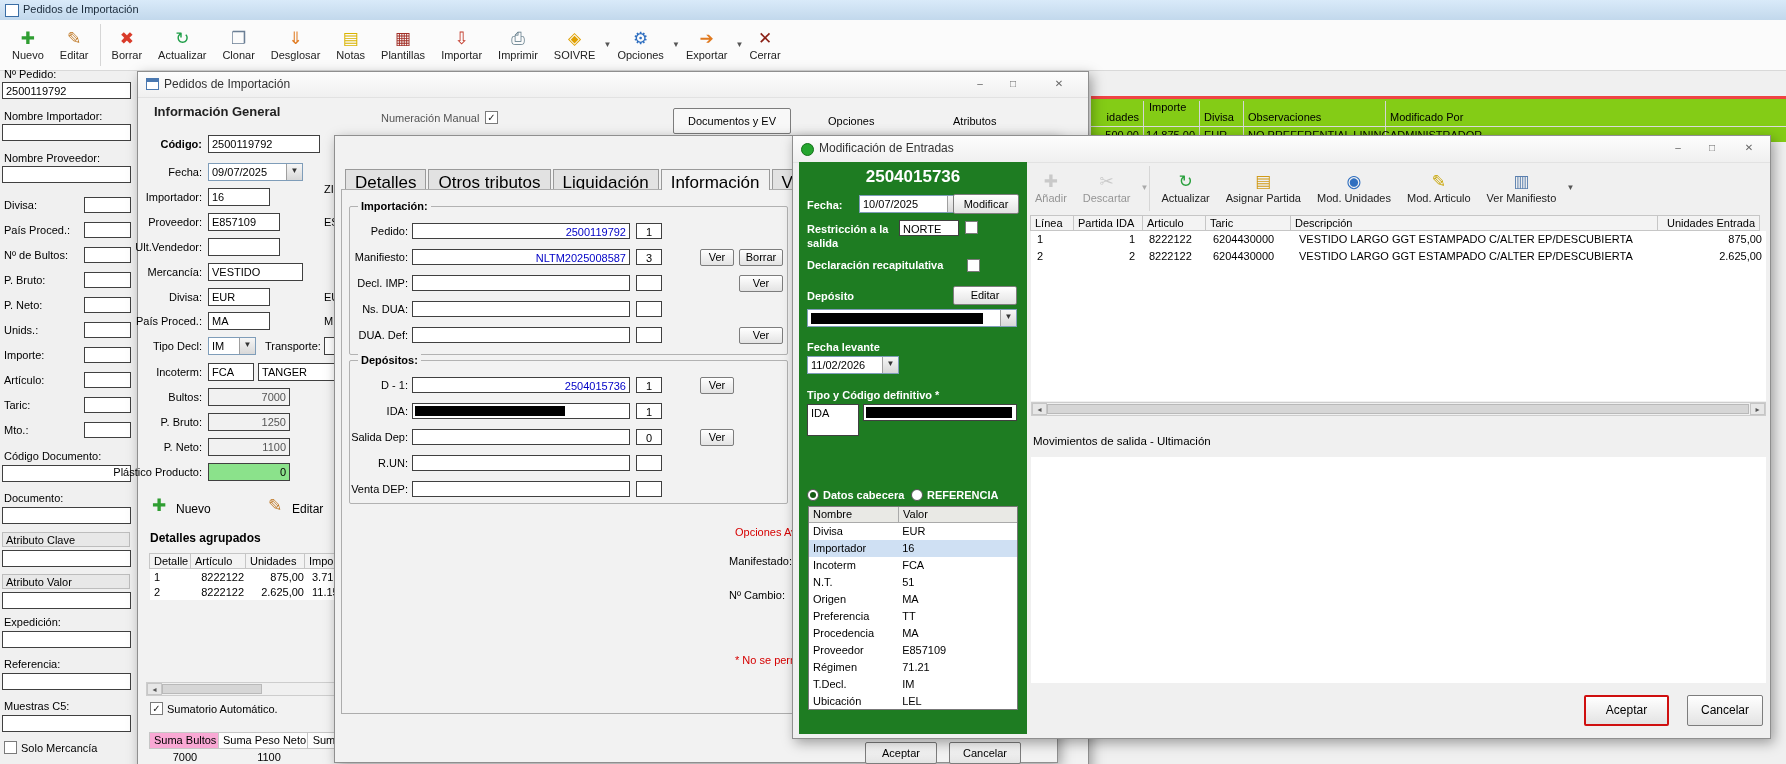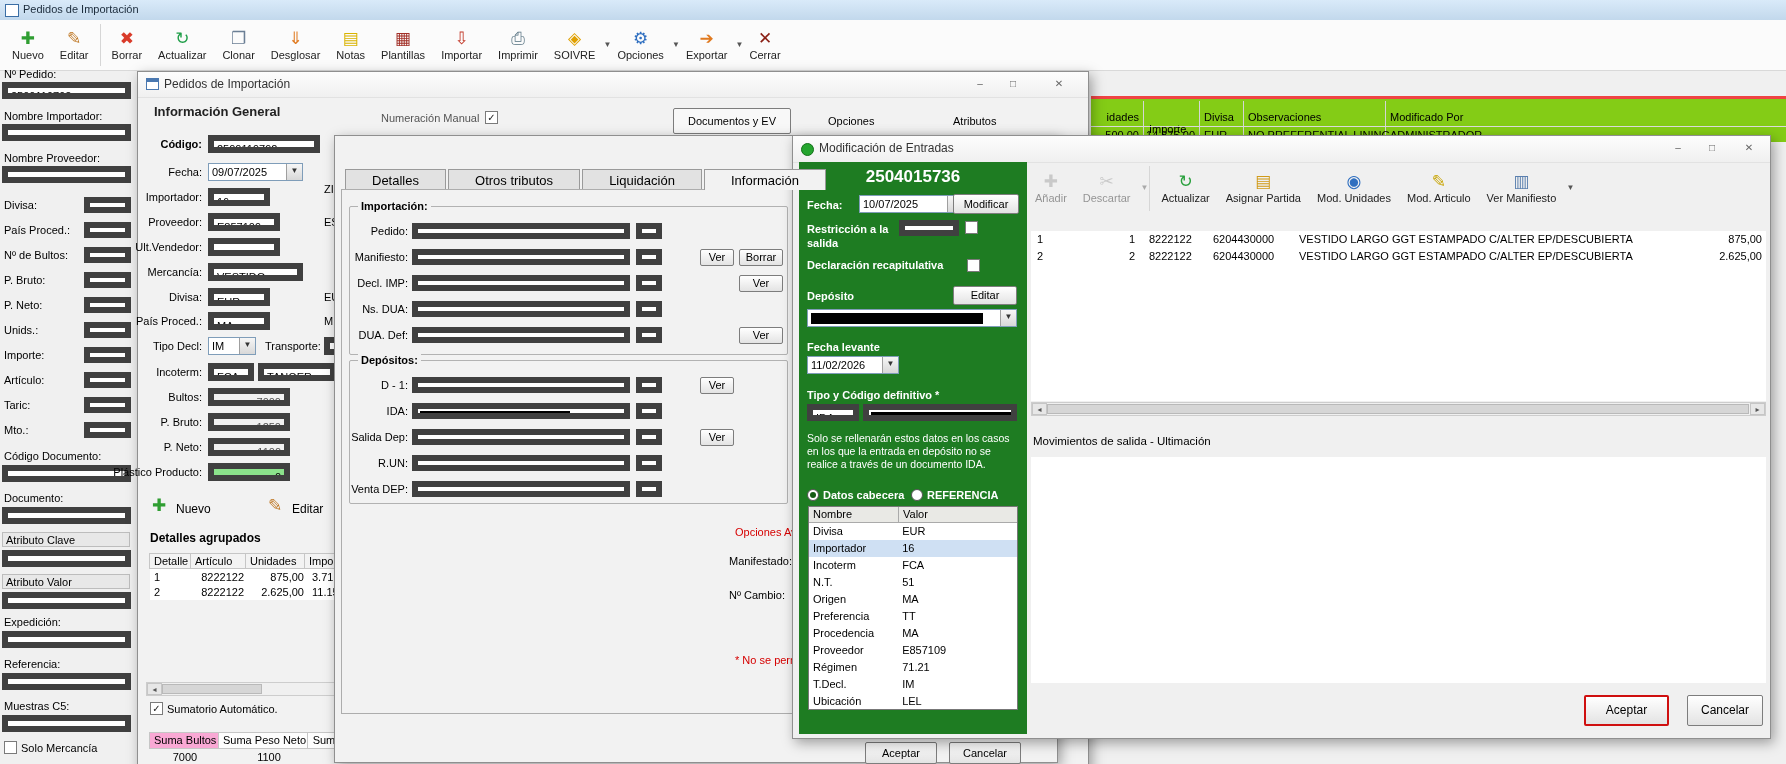--- a/index.html
+++ b/index.html
@@ -6,21 +6,21 @@
   #screen{position:relative;width:1786px;height:764px;overflow:hidden;background:#f0f0f0;
     font-family:"Liberation Sans",sans-serif;font-size:11px;color:#000}
   .a{position:absolute}
   .nw{white-space:nowrap}
   .b{font-weight:bold}
   .r{text-align:right}
   .c{text-align:center}
   .blue{color:#0000c6}
   .red{color:#d60000}
   .gray{color:#555}
-  .inp{position:absolute;background:#fff;border:6px solid #404040;box-sizing:border-box;
+  .inp{position:absolute;background:#fff;border:1px solid #404040;box-sizing:border-box;
     padding:2px 3px;overflow:hidden;white-space:nowrap;line-height:12px;font-size:11px}
   .inp.dis{background:#f1f1f1;color:#555}
   .inp.grn{background:#8be28b}
   .btn{position:absolute;background:linear-gradient(#ffffff,#e3e3e3);border:1px solid #7d7d7d;
     border-radius:2px;box-sizing:border-box;text-align:center;font-size:11px;overflow:hidden;line-height:15px}
   .chk{position:absolute;width:13px;height:13px;background:#fff;border:1px solid #7a7a7a;
     box-sizing:border-box;font-size:10px;line-height:11px;text-align:center;color:#222}
   .radio{position:absolute;width:12px;height:12px;border-radius:50%;background:#fff;border:1px solid #555;box-sizing:border-box}
   .radio.sel::after{content:"";position:absolute;left:2px;top:2px;width:6px;height:6px;border-radius:50%;background:#145c14}
   .win{position:absolute;background:#f2f2f2;border:1px solid #8f8f8f;box-shadow:3px 4px 12px rgba(0,0,0,.35);box-sizing:border-box}
@@ -49,21 +49,21 @@
   #toolbar{position:absolute;left:0;top:20px;width:1786px;height:51px;background:#fbfbfb;
     border-bottom:1px solid #d9d9d9;display:flex;align-items:center;padding-left:4px;box-sizing:border-box}
   .tbi{display:flex;flex-direction:column;align-items:center;justify-content:center;padding:2px 8px;gap:1px;position:relative}
   .tbi .tl{font-size:11px;color:#222;white-space:nowrap}
   .tbi.dis{opacity:.45}
   .ticon{font-size:17px;line-height:18px}
   .tsep{width:1px;background:#d6d6d6;align-self:stretch;margin:4px 3px}
   .dd{font-size:8px;color:#555}
   .tbi .dd{position:absolute;right:-2px;top:12px}
   .tab{display:inline-block;box-sizing:border-box;border:1px solid #9a9a9a;border-bottom:none;
-    background:#e2e2e2;padding:3px 26px 0;height:20px;font-size:13px;margin-right:-1px;position:relative}
+    background:#e2e2e2;padding:3px 9px 0;height:20px;font-size:17px;margin-right:-1px;position:relative}
   .tab.on{background:#f2f2f2;height:21px;z-index:2}
   .gtbl{position:absolute;background:#fff;border:1px solid #777;box-sizing:border-box;overflow:hidden}
   .gtr{display:flex;height:17px}
   .gtr.sel{background:#cfe0f3}
   .gtd{box-sizing:border-box;padding:2px 4px;font-size:11px;overflow:hidden;white-space:nowrap}
   .gth{background:#e9e9e5;border-right:1px solid #aaa;border-bottom:1px solid #aaa;font-size:11px;
     padding:1px 4px;box-sizing:border-box;height:16px}
   #apptitle{position:absolute;left:0;top:0;width:1786px;height:20px;background:linear-gradient(#d9eaf9,#c2d8ec);border-bottom:1px solid #a8bed2}
   .vline{position:absolute;width:1px;background:#d5d5d5}
 </style>
@@ -186,21 +186,21 @@
     <div class="chk" style="left:4px;top:741px"></div>
     <div class="a nw" style="left:21px;top:742px">Solo Mercancía</div>
   </div>
 
   <div class="a" style="left:1091px;top:96px;width:695px;height:43px;background:#84cc16;border-top:3px solid #ef4444">
     <div class="vline" style="left:52px;top:2px;height:40px"></div>
     <div class="vline" style="left:108px;top:2px;height:40px"></div>
     <div class="vline" style="left:152px;top:2px;height:40px"></div>
     <div class="vline" style="left:294px;top:2px;height:40px"></div>
     <div class="a nw r" style="left:0;top:12px;width:48px">idades</div>
-    <div class="a nw" style="left:58px;top:24px">Importe</div>
+    <div class="a nw" style="left:58px;top:2px">Importe</div>
     <div class="a nw" style="left:113px;top:12px">Divisa</div>
     <div class="a nw" style="left:157px;top:12px">Observaciones</div>
     <div class="a nw" style="left:299px;top:12px">Modificado Por</div>
     <div class="a" style="left:0;top:27px;width:695px;height:1px;background:#dcdcdc"></div>
     <div class="a nw r" style="left:0;top:30px;width:48px">500.00</div>
     <div class="a nw r" style="left:0;top:30px;width:104px">14.875,00</div>
     <div class="a nw" style="left:113px;top:30px">EUR</div>
     <div class="a nw" style="left:157px;top:30px">NO PREFERENTIAL LINING</div>
     <div class="a nw" style="left:299px;top:30px">ADMINISTRADOR</div>
   </div>
@@ -398,25 +398,24 @@
       <div class="combo" style="left:8px;top:147px;width:210px;height:18px">
           <span class="blk" style="left:3px;top:3px;width:172px;height:11px"></span>
           <span class="da">▼</span>
         </div>
       <div class="gl" style="left:8px;top:179px">Fecha levante</div>
       <div class="combo" style="left:8px;top:194px;width:92px;height:18px">
           <span class="v">11/02/2026</span>
           <span class="da">▼</span>
         </div>
       <div class="gl" style="left:8px;top:227px">Tipo y Código definitivo *</div>
-      <div class="inp" style="left:8px;top:242px;width:52px;height:17px">IDA</div>
+      <div class="inp" style="left:8px;top:242px;width:52px;height:32px">IDA</div>
       <div class="inp" style="left:64px;top:242px;width:154px;height:17px">
           <span class="blk" style="left:2px;top:2px;width:146px;height:11px"></span>
         </div>
-      <div class="a" style="left:8px;top:270px;width:213px;color:#fff;font-size:10.5px;line-height:13px">Solo se rellenarán estos datos en los casos en los que la entrada en depósito no se realice a través de un documento IDA.</div>
       <div class="radio sel" style="left:8px;top:327px"></div>
       <div class="gl" style="left:24px;top:327px">Datos cabecera</div>
       <div class="radio" style="left:112px;top:327px"></div>
       <div class="gl" style="left:128px;top:327px">REFERENCIA</div>
       <div class="gtbl" style="left:9px;top:344px;width:210px;height:204px">
         <div class="gtr" style="height:16px">
           <div class="gth" style="width:90px">Nombre</div>
           <div class="gth" style="width:118px;border-right:none">Valor</div>
         </div>
         <div class="gtr">
@@ -493,20 +492,28 @@
           <span class="ticon" style="color:#c8a400">✎</span>
           <span class="tl">Mod. Articulo</span>
         </div>
       <div class="tbi" style="padding-right:16px">
           <span class="ticon" style="color:#5a7fae">▥</span>
           <span class="tl">Ver Manifiesto</span>
           <span class="dd">▼</span>
         </div>
     </div>
 
+    <div class="hrow" style="left:238px;top:79px">
+      <div class="hc" style="width:44px">Línea</div>
+      <div class="hc" style="width:70px">Partida IDA</div>
+      <div class="hc" style="width:64px">Articulo</div>
+      <div class="hc" style="width:86px">Taric</div>
+      <div class="hc" style="width:368px">Descripción</div>
+      <div class="hc r" style="width:103px">Unidades Entrada</div>
+    </div>
     <div class="a" style="left:238px;top:95px;width:735px;height:170px;background:#fff"></div>
     <div class="hrow" style="left:238px;top:95px">
       <div class="dc" style="width:44px;padding-left:6px">1</div>
       <div class="dc r" style="width:70px;padding-right:10px">1</div>
       <div class="dc" style="width:64px">8222122</div>
       <div class="dc" style="width:86px">6204430000</div>
       <div class="dc" style="width:368px">VESTIDO LARGO GGT ESTAMPADO C/ALTER EP/DESCUBIERTA</div>
       <div class="dc r" style="width:103px">875,00</div>
     </div>
     <div class="hrow" style="left:238px;top:112px">

